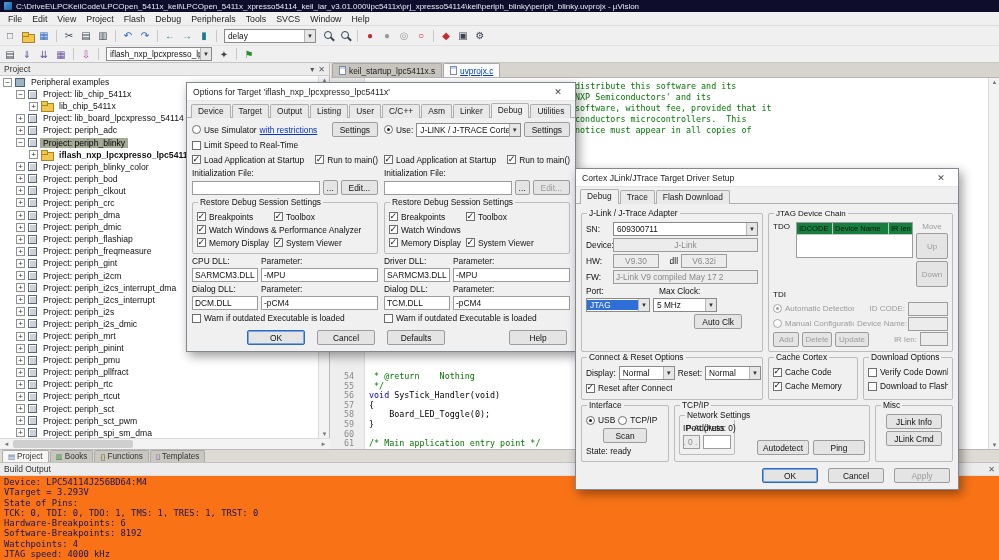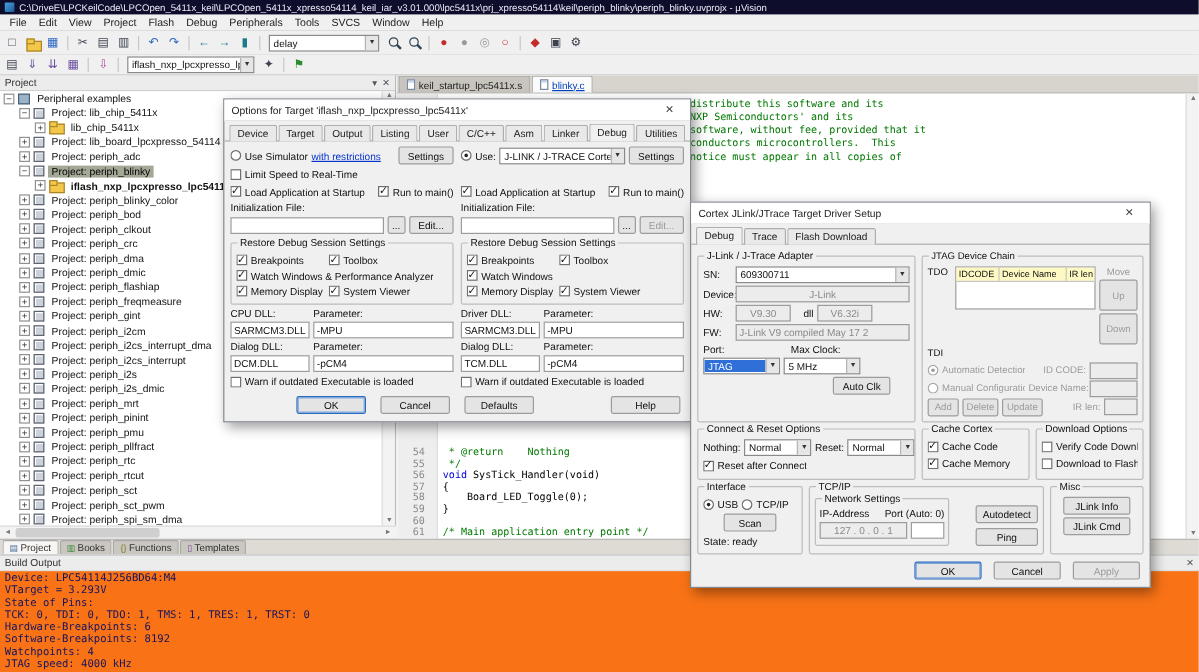--- a/index.html
+++ b/index.html
@@ -126,23 +126,23 @@
 
 .jl-band1,.jl-band2,.jl-band3{display:flex;gap:5px}
 .jl-adapter{width:182px;flex:none;min-height:120px}
 .jl-chain{flex:1;min-width:0;min-height:120px;font-size:8px}
 .jl-connect{width:182px;flex:none}
 .jl-cache,.jl-download{flex:1;min-width:0}
 .jl-iface{width:88px;flex:none;min-height:56px}
 .jl-tcpip{flex:1;min-width:0;min-height:56px}
 .jl-misc{width:78px;flex:none;min-height:56px}
 .grp.inner{margin-top:1px;padding:7px 3px 3px}
-.net-btns{display:flex;flex-direction:column;gap:4px;justify-content:center}
+.net-btns{display:flex;flex-direction:row;gap:4px;justify-content:center}
 .jt-table{flex:1;border:1px solid #9c9c9c;background:#fff;min-width:0}
-.jt-headrow{display:flex;background:#fef9c3;border-bottom:1px solid #c5c5c5}
+.jt-headrow{display:flex;background:#15803d;border-bottom:1px solid #c5c5c5}
 .jt-th{font-size:7.6px;padding:0 2px;border-right:1px solid #c5c5c5;height:11px;line-height:11px;white-space:nowrap;overflow:hidden}
 .jt-th:nth-child(1){width:36px}.jt-th:nth-child(2){width:56px}.jt-th:nth-child(3){flex:1;border-right:none}
 .jt-body{height:22px}
 .move-col{display:flex;flex-direction:column;gap:2px;width:32px;flex:none;align-items:stretch}
 .move-col .btn{height:12px;padding:12px}
 </style>
 </head>
 <body>
 
 <div class="titlebar">
@@ -394,21 +394,21 @@
 </div>
 
 <div id="editor">
   <div id="ed-tabs">
       <span class="ed-tab">
         <span class="ftab-ico"></span>
         <span>keil_startup_lpc5411x.s</span>
       </span>
       <span class="ed-tab active">
         <span class="ftab-ico"></span>
-        <span>blinky.c</span>
+        <span>uvprojx.c</span>
       </span>
     </div>
   <div id="code">
     <div id="gutter"></div>
     <div id="frags"><div class="frag">distribute this software and its</div><div class="frag">NXP Semiconductors' and its</div><div class="frag">software, without fee, provided that it</div><div class="frag">conductors microcontrollers.  This</div><div class="frag">notice must appear in all copies of</div></div>
     <div id="code-lines">
         <div class="code-row"><span class="lnum">54</span><span class="ltext"><span class="tok-com"> * @return    Nothing</span></span></div>
         <div class="code-row"><span class="lnum">55</span><span class="ltext"><span class="tok-com"> */</span></span></div>
         <div class="code-row"><span class="lnum">56</span><span class="ltext"><span class="tok-kw">void</span><span class="tok-pln"> SysTick_Handler(void)</span></span></div>
         <div class="code-row"><span class="lnum">57</span><span class="ltext"><span class="tok-pln">{</span></span></div>
@@ -762,21 +762,21 @@
           <span class="spacer"></span>
           <span class="lbl dis">IR len:</span>
           <span class="txt w28 disabled"></span>
         </div>
       </div>
     </div>
     <div class="jl-band2">
       <div class="grp jl-connect">
         <span class="glabel">Connect &amp; Reset Options</span>
         <div class="fr h14">
-          <span class="lbl">Nothing:</span>
+          <span class="lbl">Display:</span>
           <span class="combo w56">
             <span class="combo-val">Normal</span>
               <span class="arr">▼</span>
           </span>
           <span class="lbl">Reset:</span>
           <span class="combo w56">
             <span class="combo-val">Normal</span>
               <span class="arr">▼</span>
           </span>
         </div>

